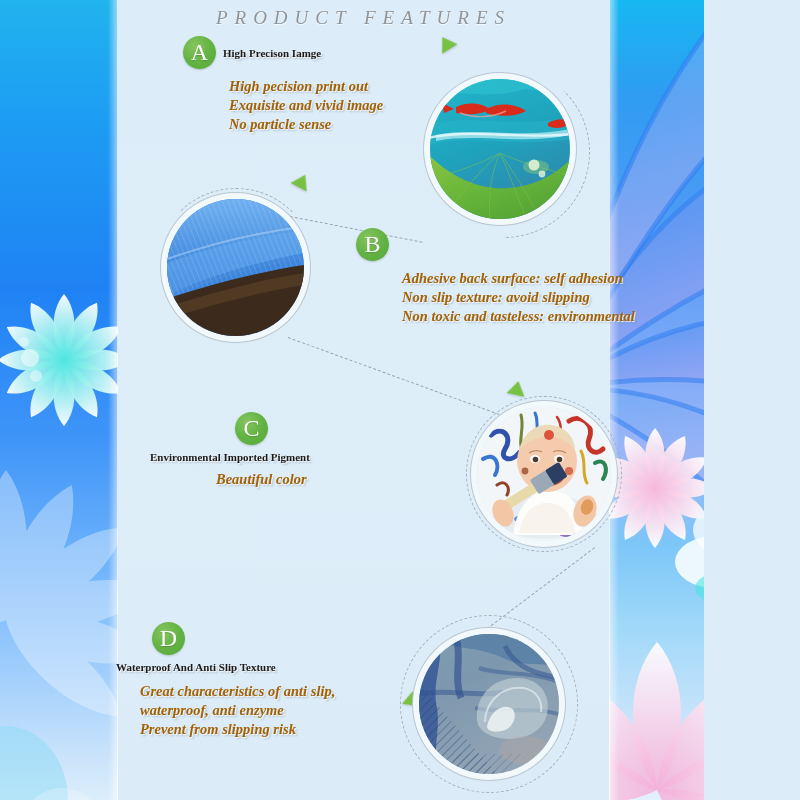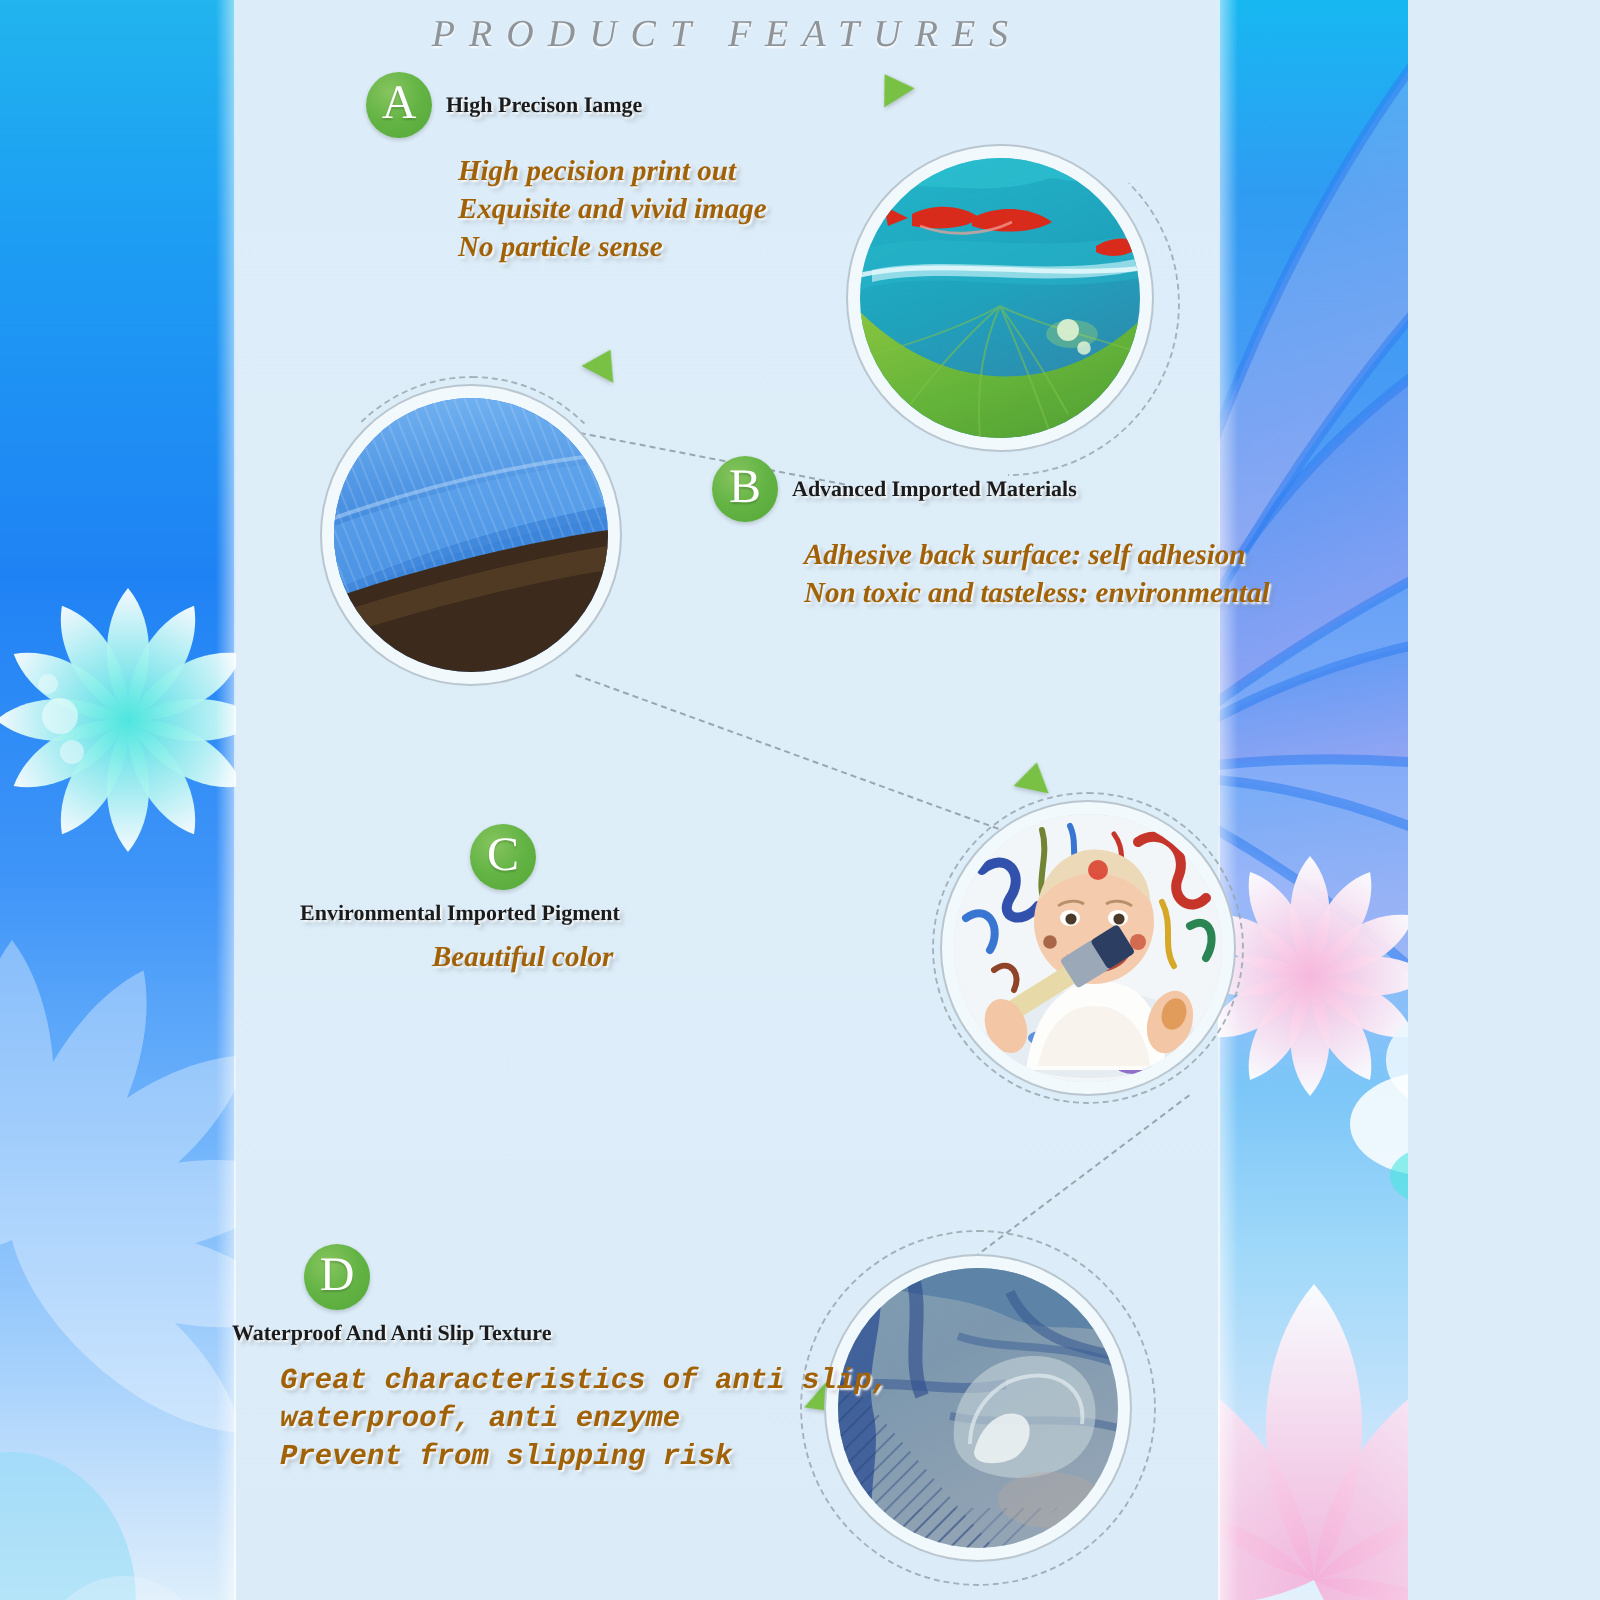--- a/index.html
+++ b/index.html
@@ -335,24 +335,24 @@
       <rect width="137" height="137" fill="url(#wv)"></rect>
       <path d="M0,100 C 40,86 96,72 137,66 L 137,137 L 0,137 Z" fill="#3c2a1c"></path>
       <path d="M0,108 C 42,94 98,80 137,74 L 137,86 C 98,92 42,106 0,120 Z" fill="#5a4128" opacity=".7"></path>
       <path d="M0,60 C 52,42 100,32 137,28" stroke="#b9d8f8" stroke-width="2" fill="none" opacity=".5"></path>
     </svg>
   </div>
 
   <div class="feature" style="left:356px; top:228px;">
     <div class="head">
       <div class="badge">B</div>
-      <div class="htitle">Advanced Imported Materials</div>
     </div>
     <div class="blist" style="margin-left:46px; margin-top:8px;">
       <div>Adhesive back surface: self adhesion</div>
+      <div>Non slip texture: avoid slipping</div>
       <div>Non toxic and tasteless: environmental</div>
     </div>
   </div>
 
   <div class="dashline" style="left:288px; top:337px; width:225px; transform:rotate(20deg);"></div>
 
   <div class="dashring" style="left:466px; top:396px; width:156px; height:156px;"></div>
   <div class="arrow" style="left:508px; top:381px; transform:rotate(12deg);"></div>
 
   <div class="circle" style="left:477px; top:407px; width:134px; height:134px;">
@@ -445,20 +445,20 @@
       <path d="M68,92 C 72,76 84,70 92,74 C 99,78 96,92 86,96 C 77,99 68,98 68,92 Z" fill="#f2f7f8" opacity=".8"></path>
       <ellipse cx="106" cy="116" rx="26" ry="14" fill="#b9a8a0" opacity=".38"></ellipse>
     </svg>
   </div>
 
   <div class="feature" style="left:116px; top:622px;">
     <div style="margin-left:36px;">
       <div class="badge">D</div>
     </div>
     <div class="htitle" style="margin-top:6px;">Waterproof And Anti Slip Texture</div>
-    <div class="blist" style="margin-left:24px; margin-top:9px;font-family:Liberation Mono, monospace;">
+    <div class="blist" style="margin-left:24px; margin-top:9px;">
       <div>Great characteristics of anti slip,</div>
       <div>waterproof, anti enzyme</div>
       <div>Prevent from slipping risk</div>
     </div>
   </div>
 
 </div>
 
 </body></html>

